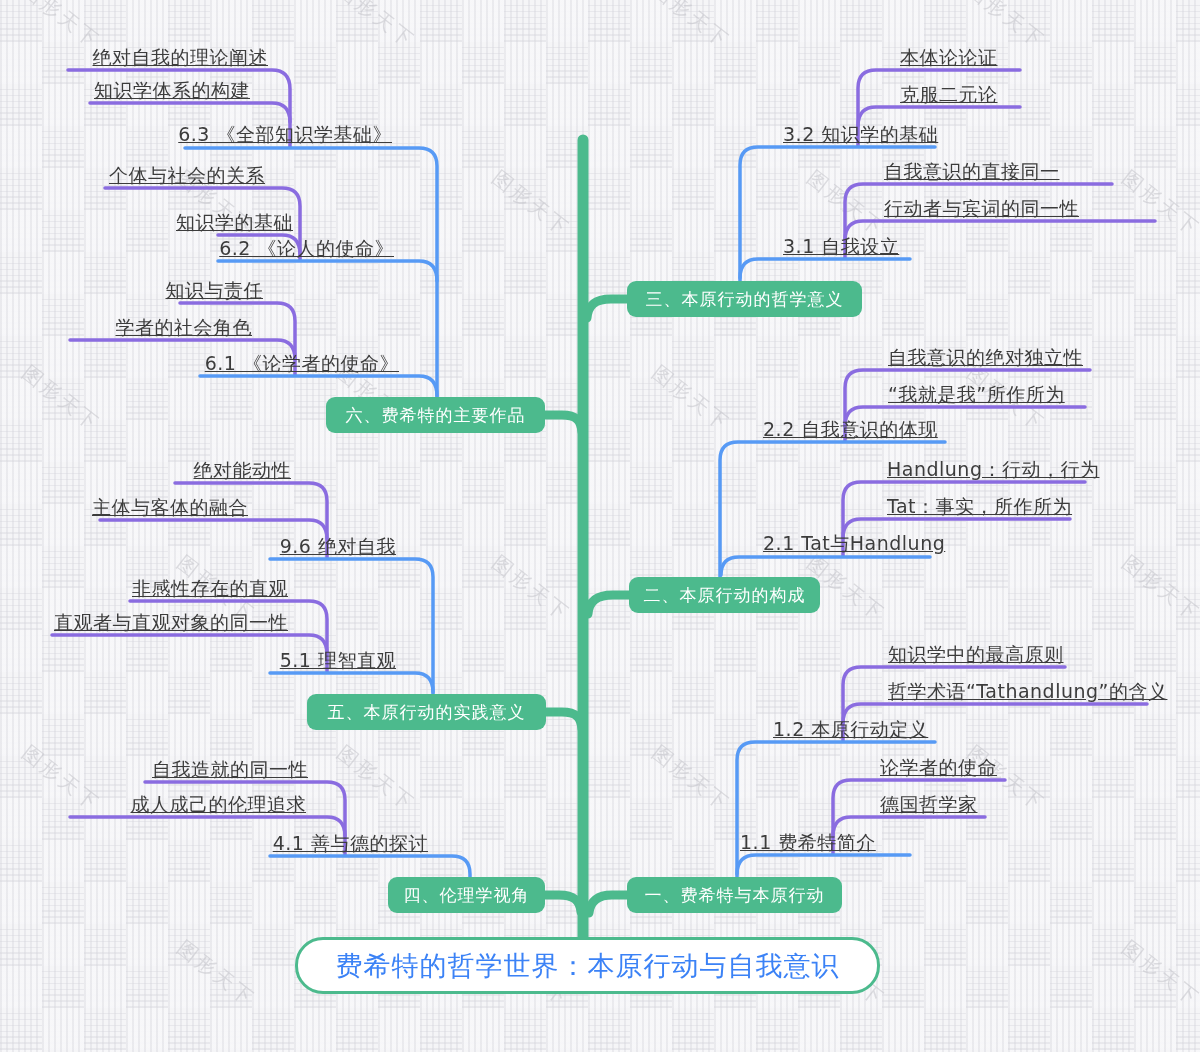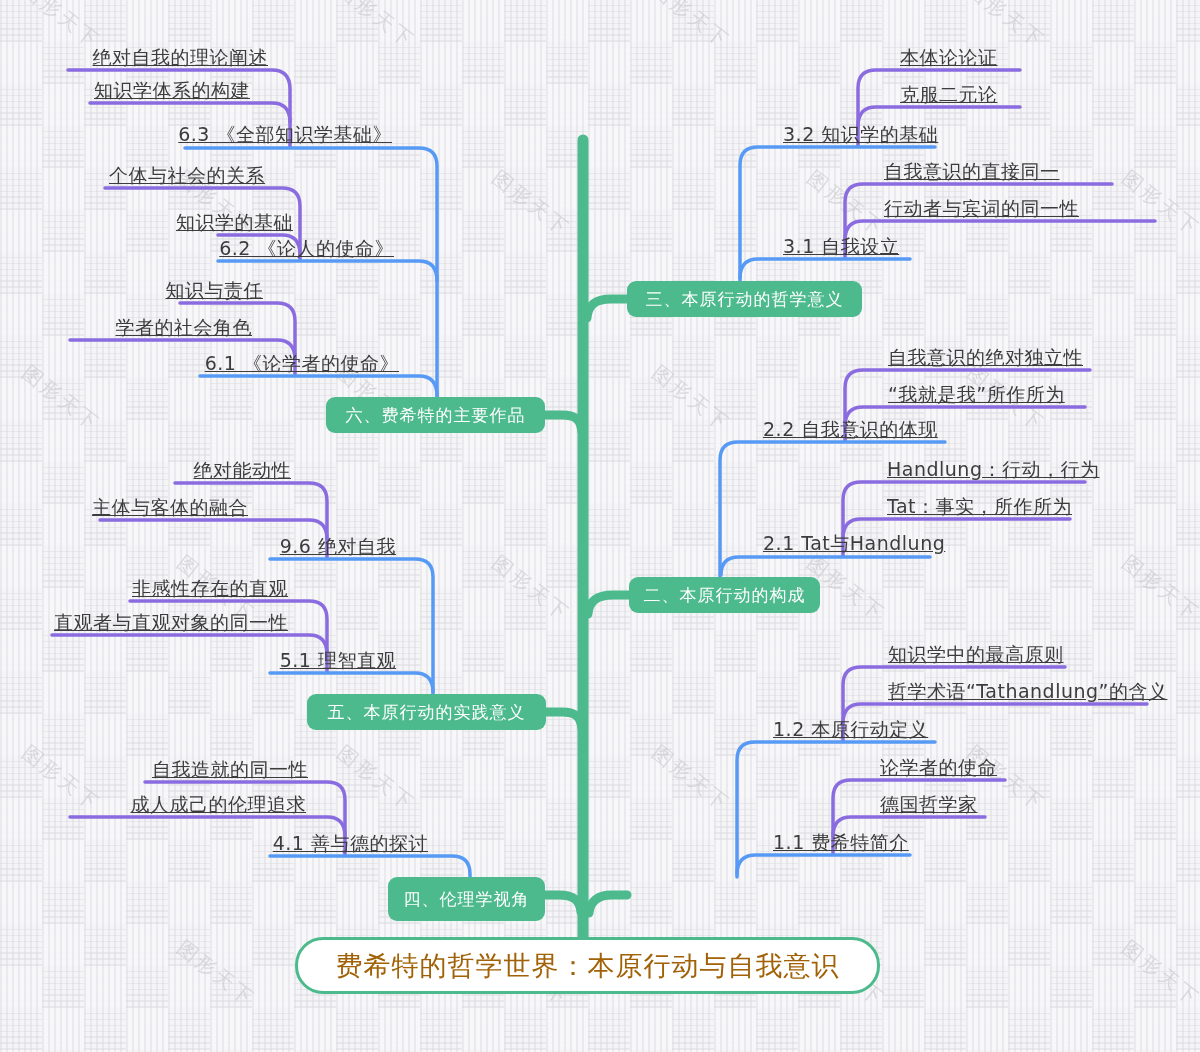--- a/index.html
+++ b/index.html
@@ -28,21 +28,21 @@
     line-height:24px;letter-spacing:0.5px;text-decoration:underline;
   }
   .branch{
     position:absolute;display:flex;align-items:center;justify-content:center;
     background:#4cba8d;color:#ffffff;font-size:17px;letter-spacing:1px;
     border-radius:9px;white-space:nowrap;
   }
   .root{
     position:absolute;display:flex;align-items:center;justify-content:center;
     background:#ffffff;border:3px solid #4cba8d;border-radius:28px;
-    font-size:27px;color:#a16207;letter-spacing:1px;white-space:nowrap;
+    font-size:27px;color:#3b82f6;letter-spacing:1px;white-space:nowrap;
     box-sizing:border-box;
   }
   .wm{
     position:absolute;color:#c4c4ca;opacity:0.55;font-size:20px;
     letter-spacing:3px;transform:rotate(38deg);pointer-events:none;white-space:nowrap;
   }
 </style>
 </head>
 <body>
 
@@ -169,23 +169,24 @@
   <div class="txt" style="top:457px;left:887px">Handlung：行动，行为</div>
   <div class="txt" style="top:494px;left:887px">Tat：事实，所作所为</div>
   <div class="txt" style="top:531px;left:763px">2.1 Tat与Handlung</div>
 
   <div class="txt" style="top:642px;left:888px">知识学中的最高原则</div>
   <div class="txt" style="top:679px;left:888px">哲学术语“Tathandlung”的含义</div>
   <div class="txt" style="top:717px;left:773px">1.2 本原行动定义</div>
 
   <div class="txt" style="top:755px;left:880px">论学者的使命</div>
   <div class="txt" style="top:792px;left:880px">德国哲学家</div>
-  <div class="txt" style="top:830px;left:773px">1.1 费希特简介</div>
+  <div class="txt" style="top:830px;left:740px">1.1 费希特简介</div>
 
   <div class="branch" style="left:326px;top:397px;width:219px;height:36px">六、费希特的主要作品</div>
   <div class="branch" style="left:627px;top:281px;width:235px;height:36px">三、本原行动的哲学意义</div>
   <div class="branch" style="left:629px;top:577px;width:191px;height:36px">二、本原行动的构成</div>
   <div class="branch" style="left:307px;top:694px;width:239px;height:36px">五、本原行动的实践意义</div>
-  <div class="branch" style="left:388px;top:877px;width:157px;height:44px">四、伦理学视角</div>
+  <div class="branch" style="left:388px;top:877px;width:157px;height:36px">四、伦理学视角</div>
+  <div class="branch" style="left:627px;top:877px;width:215px;height:36px">一、费希特与本原行动</div>
 
   <div class="root" style="left:295px;top:937px;width:585px;height:57px">费希特的哲学世界：本原行动与自我意识</div>
 
 </div>
 
 </body></html>

